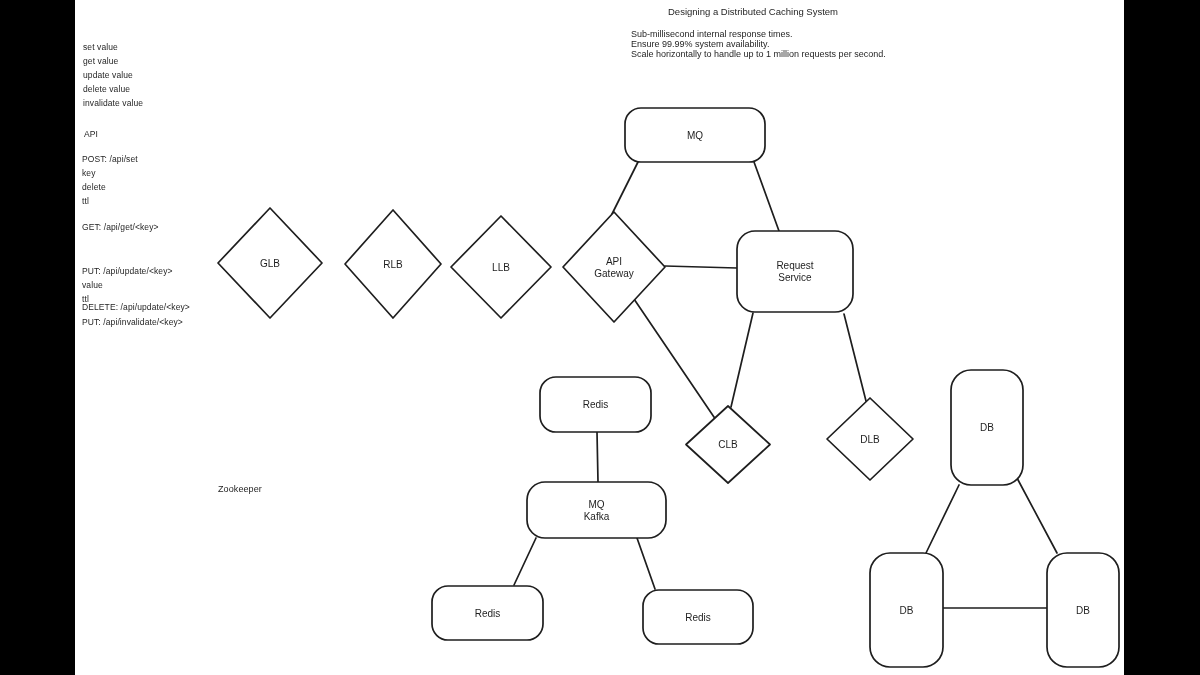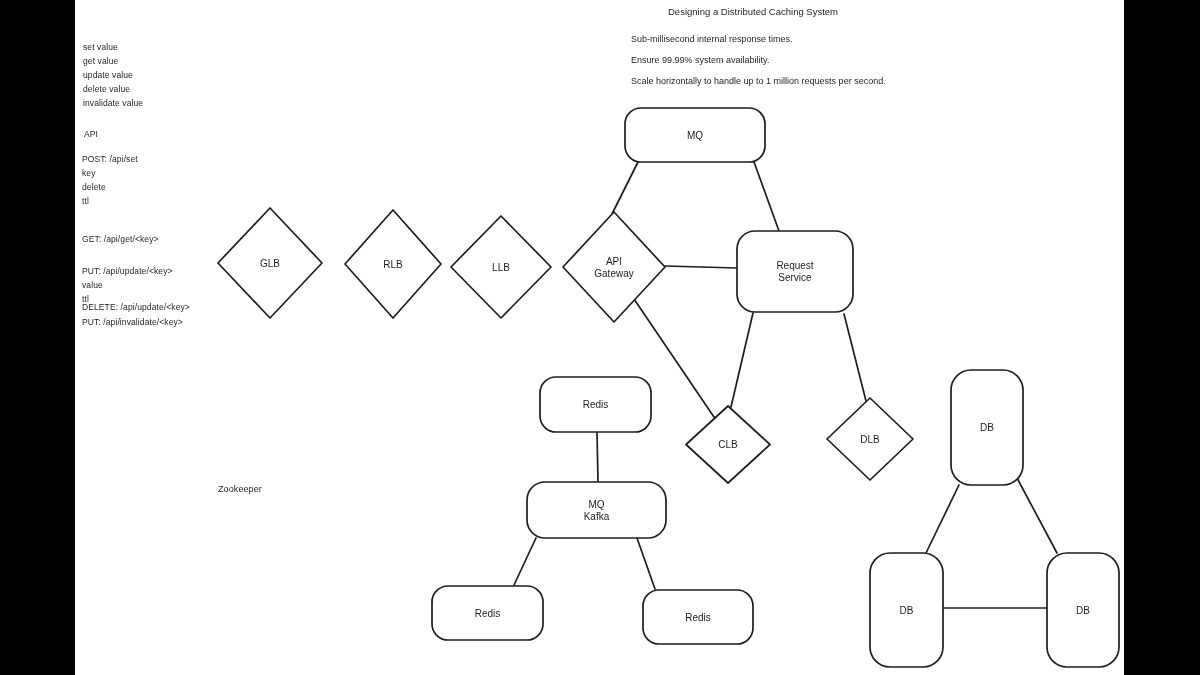--- a/index.html
+++ b/index.html
@@ -3,25 +3,25 @@
 <meta charset="utf-8">
 <style>
   html,body{margin:0;padding:0;background:#000;}
   .stage{position:relative;width:1200px;height:675px;background:#000;overflow:hidden;
          font-family:"Liberation Sans",sans-serif;}
   .canvas{position:absolute;left:75px;top:0;width:1049px;height:675px;background:#ffffff;z-index:1;}
   .diagram-svg{position:absolute;left:0;top:0;z-index:2;}
   .note{position:absolute;z-index:3;font-size:8.5px;line-height:14px;color:#1f1f1f;
         white-space:pre-line;letter-spacing:0.1px;}
   .doc-title{position:absolute;z-index:3;font-size:9.5px;line-height:12px;color:#1f1f1f;white-space:pre-line;}
-  .doc-reqs{position:absolute;z-index:3;font-size:9px;line-height:21px;color:#1f1f1f;white-space:pre-line;}
+  .doc-reqs{position:absolute;z-index:3;font-size:9px;line-height:10px;color:#1f1f1f;white-space:pre-line;}
   .n-ops{left:83px;top:40px;}
   .n-api{left:84px;top:127px;}
   .n-post{left:82px;top:152px;}
-  .n-get{left:82px;top:232px;}
+  .n-get{left:82px;top:220px;}
   .n-putu{left:82px;top:240px;margin-top:24px;}
   .n-del{left:82px;top:300px;}
   .n-puti{left:82px;top:315px;}
   .n-zoo{left:218px;top:482px;font-size:9px;}
   .t-title{left:632px;top:6px;margin-left:36px;}
   .t-reqs{left:631px;top:29px;}
   .bar{position:absolute;top:0;height:675px;background:#000;z-index:5;}
   .bar-left{left:0;width:75px;}
   .bar-right{left:1124px;width:76px;}
 </style>

